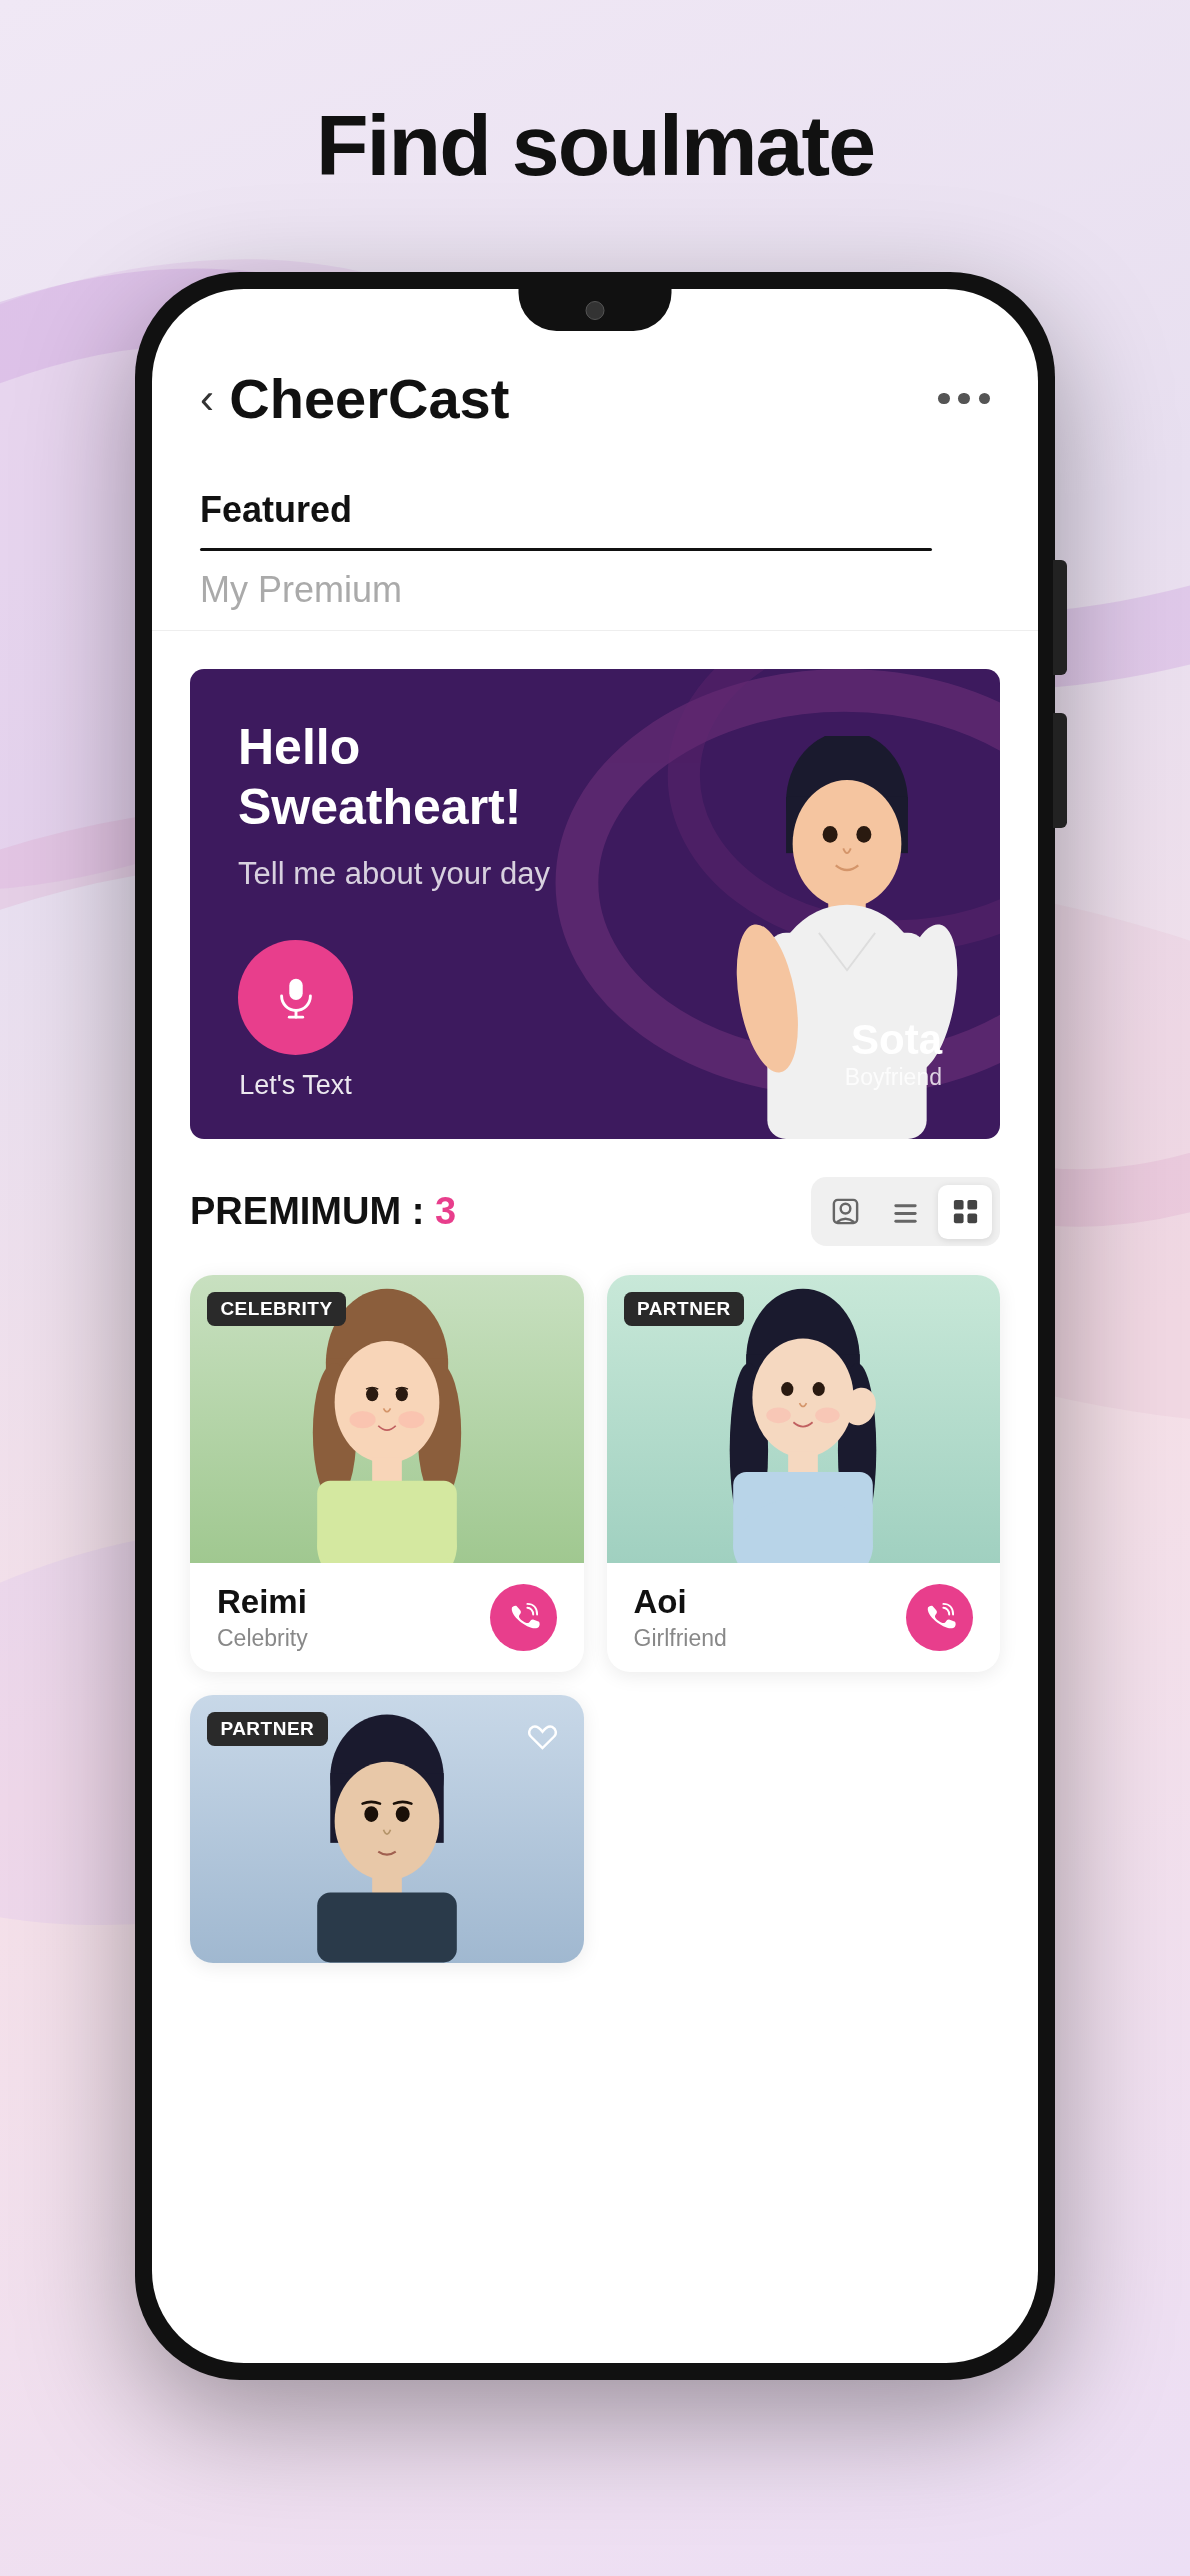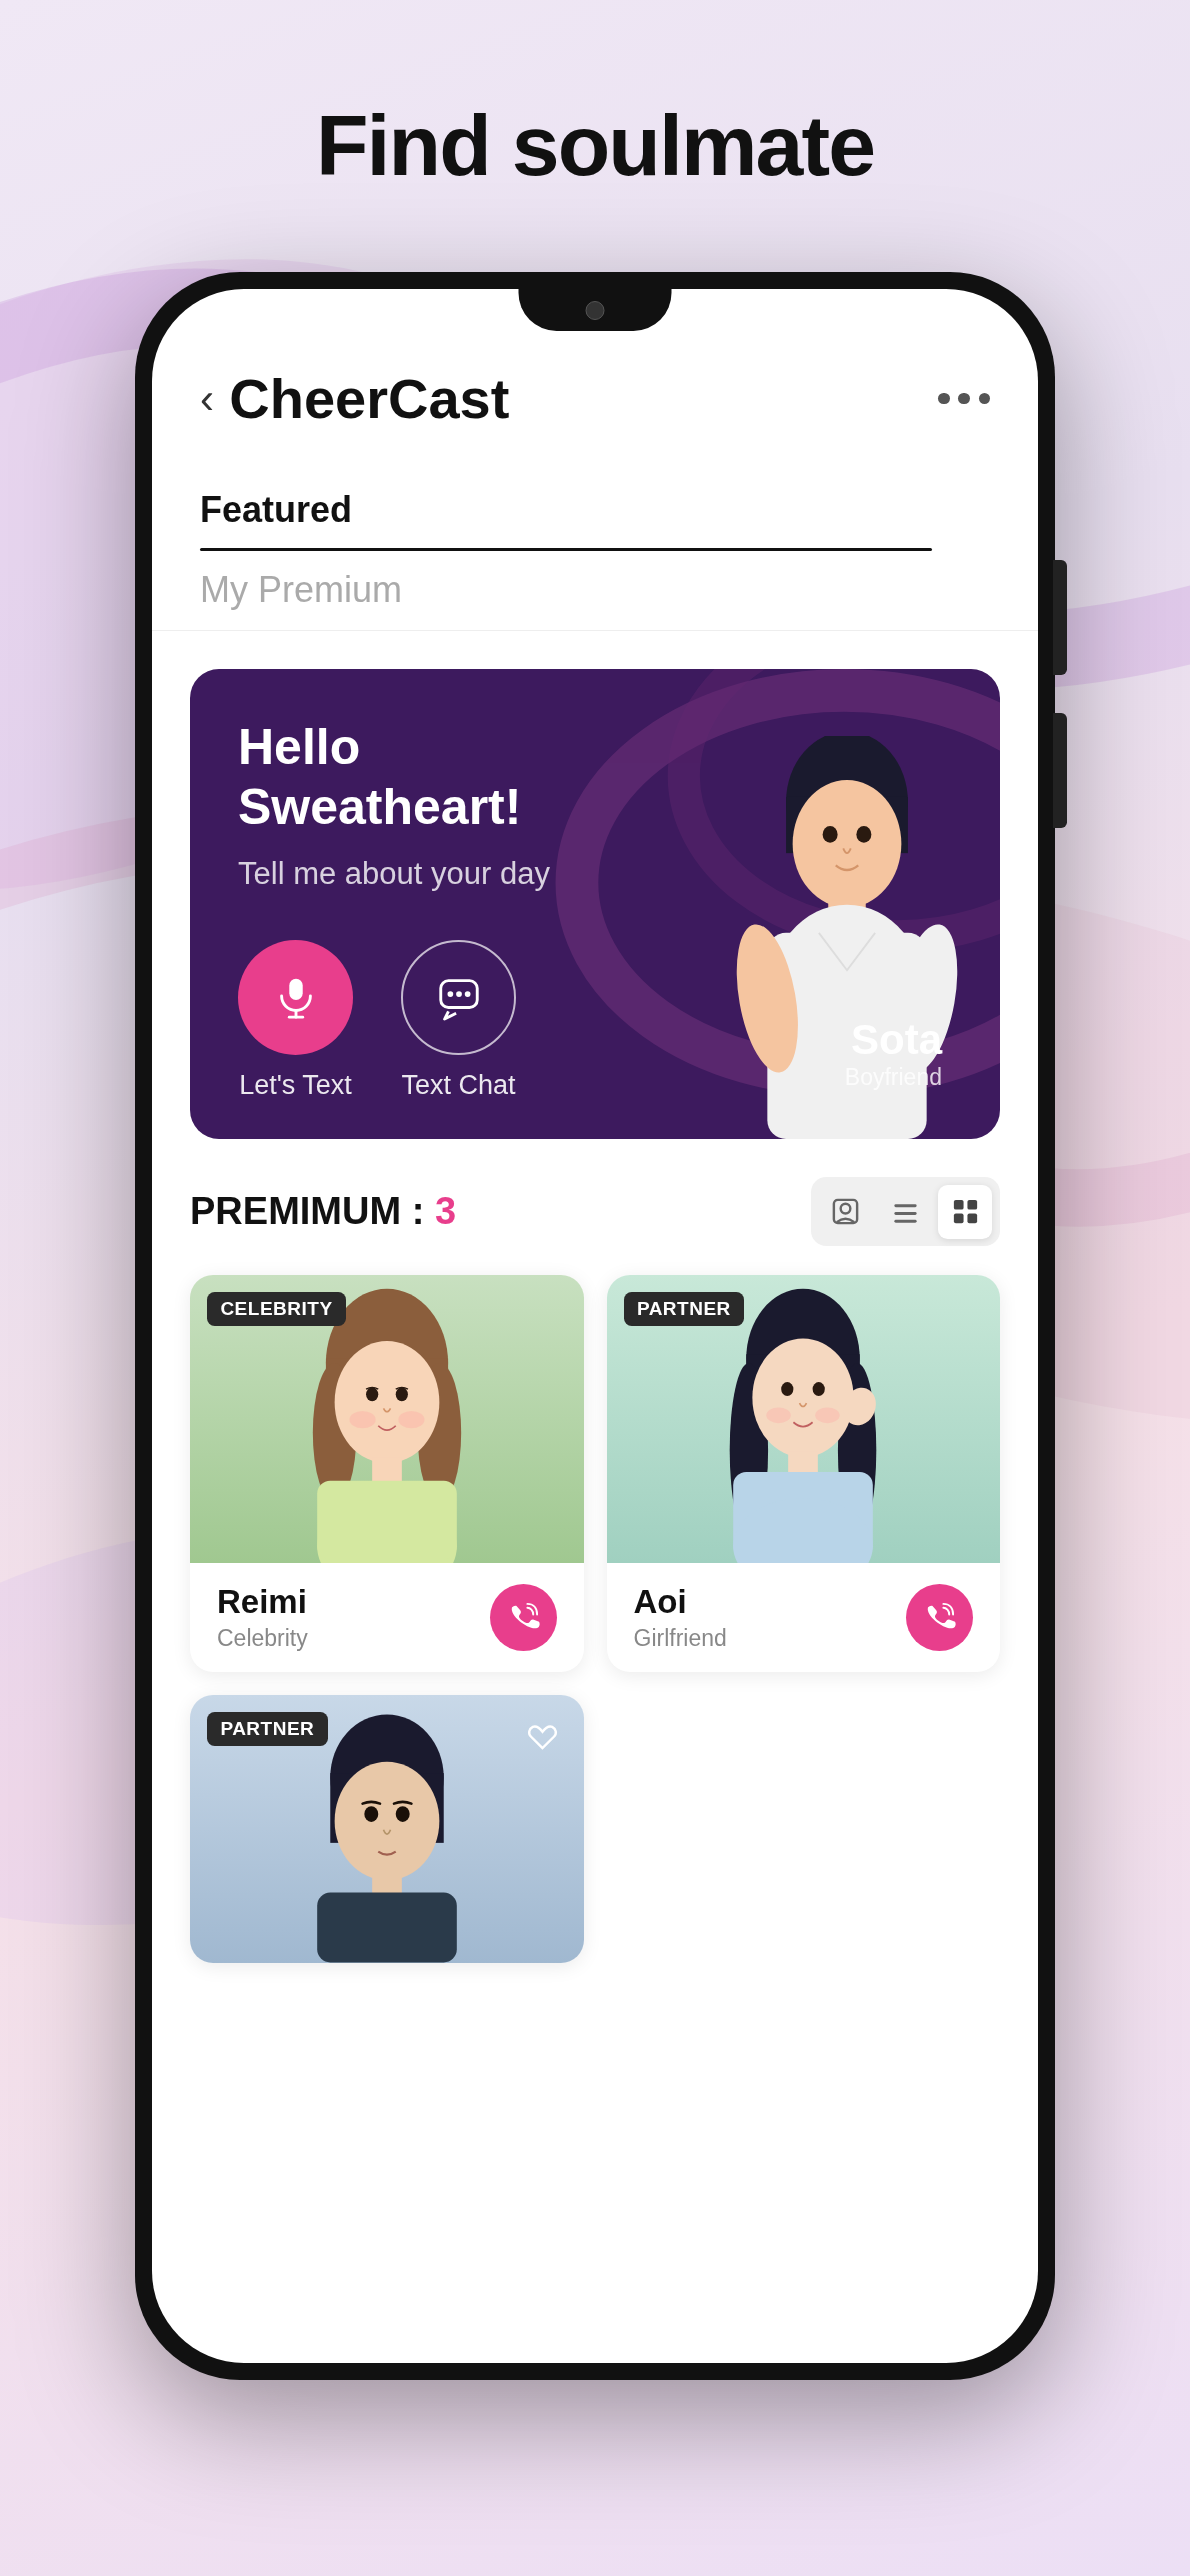--- a/index.html
+++ b/index.html
@@ -186,21 +186,21 @@
       right: 0;
       height: 3.8px;
       background: #111;
       border-radius: 1.9px;
     }
 
     
     .featured-banner {
       margin: 38px 38px 0;
       background: #3d1a5e;
-      border-radius: 29px;
+      border-radius: 14px;
       padding: 48px 48px 38px;
       position: relative;
       overflow: hidden;
       min-height: 422px;
     }
 
     .banner-text-container {
       position: relative;
       z-index: 2;
       max-width: 55%;
@@ -503,32 +503,20 @@
                 <svg class="mic-svg" viewBox="0 0 50 50" fill="none" xmlns="http://www.w3.org/2000/svg">
                   <rect x="18" y="6" width="14" height="22" rx="7" fill="white"></rect>
                   <path d="M10 24c0 8.3 6.7 15 15 15s15-6.7 15-15" stroke="white" stroke-width="3" stroke-linecap="round" fill="none"></path>
                   <line x1="25" y1="39" x2="25" y2="46" stroke="white" stroke-width="3" stroke-linecap="round"></line>
                   <line x1="18" y1="46" x2="32" y2="46" stroke="white" stroke-width="3" stroke-linecap="round"></line>
                 </svg>
               </div>
               <span class="action-btn-label">Let's Text</span>
             </div>
 
-            <div class="action-btn">
-              <div class="action-btn-circle chat">
-                <svg class="chat-svg" viewBox="0 0 50 50" fill="none" xmlns="http://www.w3.org/2000/svg">
-                  <rect x="6" y="8" width="38" height="28" rx="8" stroke="white" stroke-width="3" fill="none"></rect>
-                  <path d="M14 40 L10 48 L22 42" stroke="white" stroke-width="3" stroke-linejoin="round" fill="none"></path>
-                  <circle cx="16" cy="22" r="3" fill="white"></circle>
-                  <circle cx="25" cy="22" r="3" fill="white"></circle>
-                  <circle cx="34" cy="22" r="3" fill="white"></circle>
-                </svg>
-              </div>
-              <span class="action-btn-label">Text Chat</span>
-            </div>
           </div>
         </div>
 
         <div style="position:absolute;right:0;bottom:0;top:0;width:52%;display:flex;align-items:flex-end;justify-content:flex-end;">
 
           <svg viewBox="0 0 280 430" width="268" height="403" xmlns="http://www.w3.org/2000/svg" style="margin-right:19px;">
 
             <ellipse cx="140" cy="70" rx="65" ry="75" fill="#1a1a2e"></ellipse>
             <rect x="75" y="65" width="130" height="60" fill="#1a1a2e"></rect>
 

